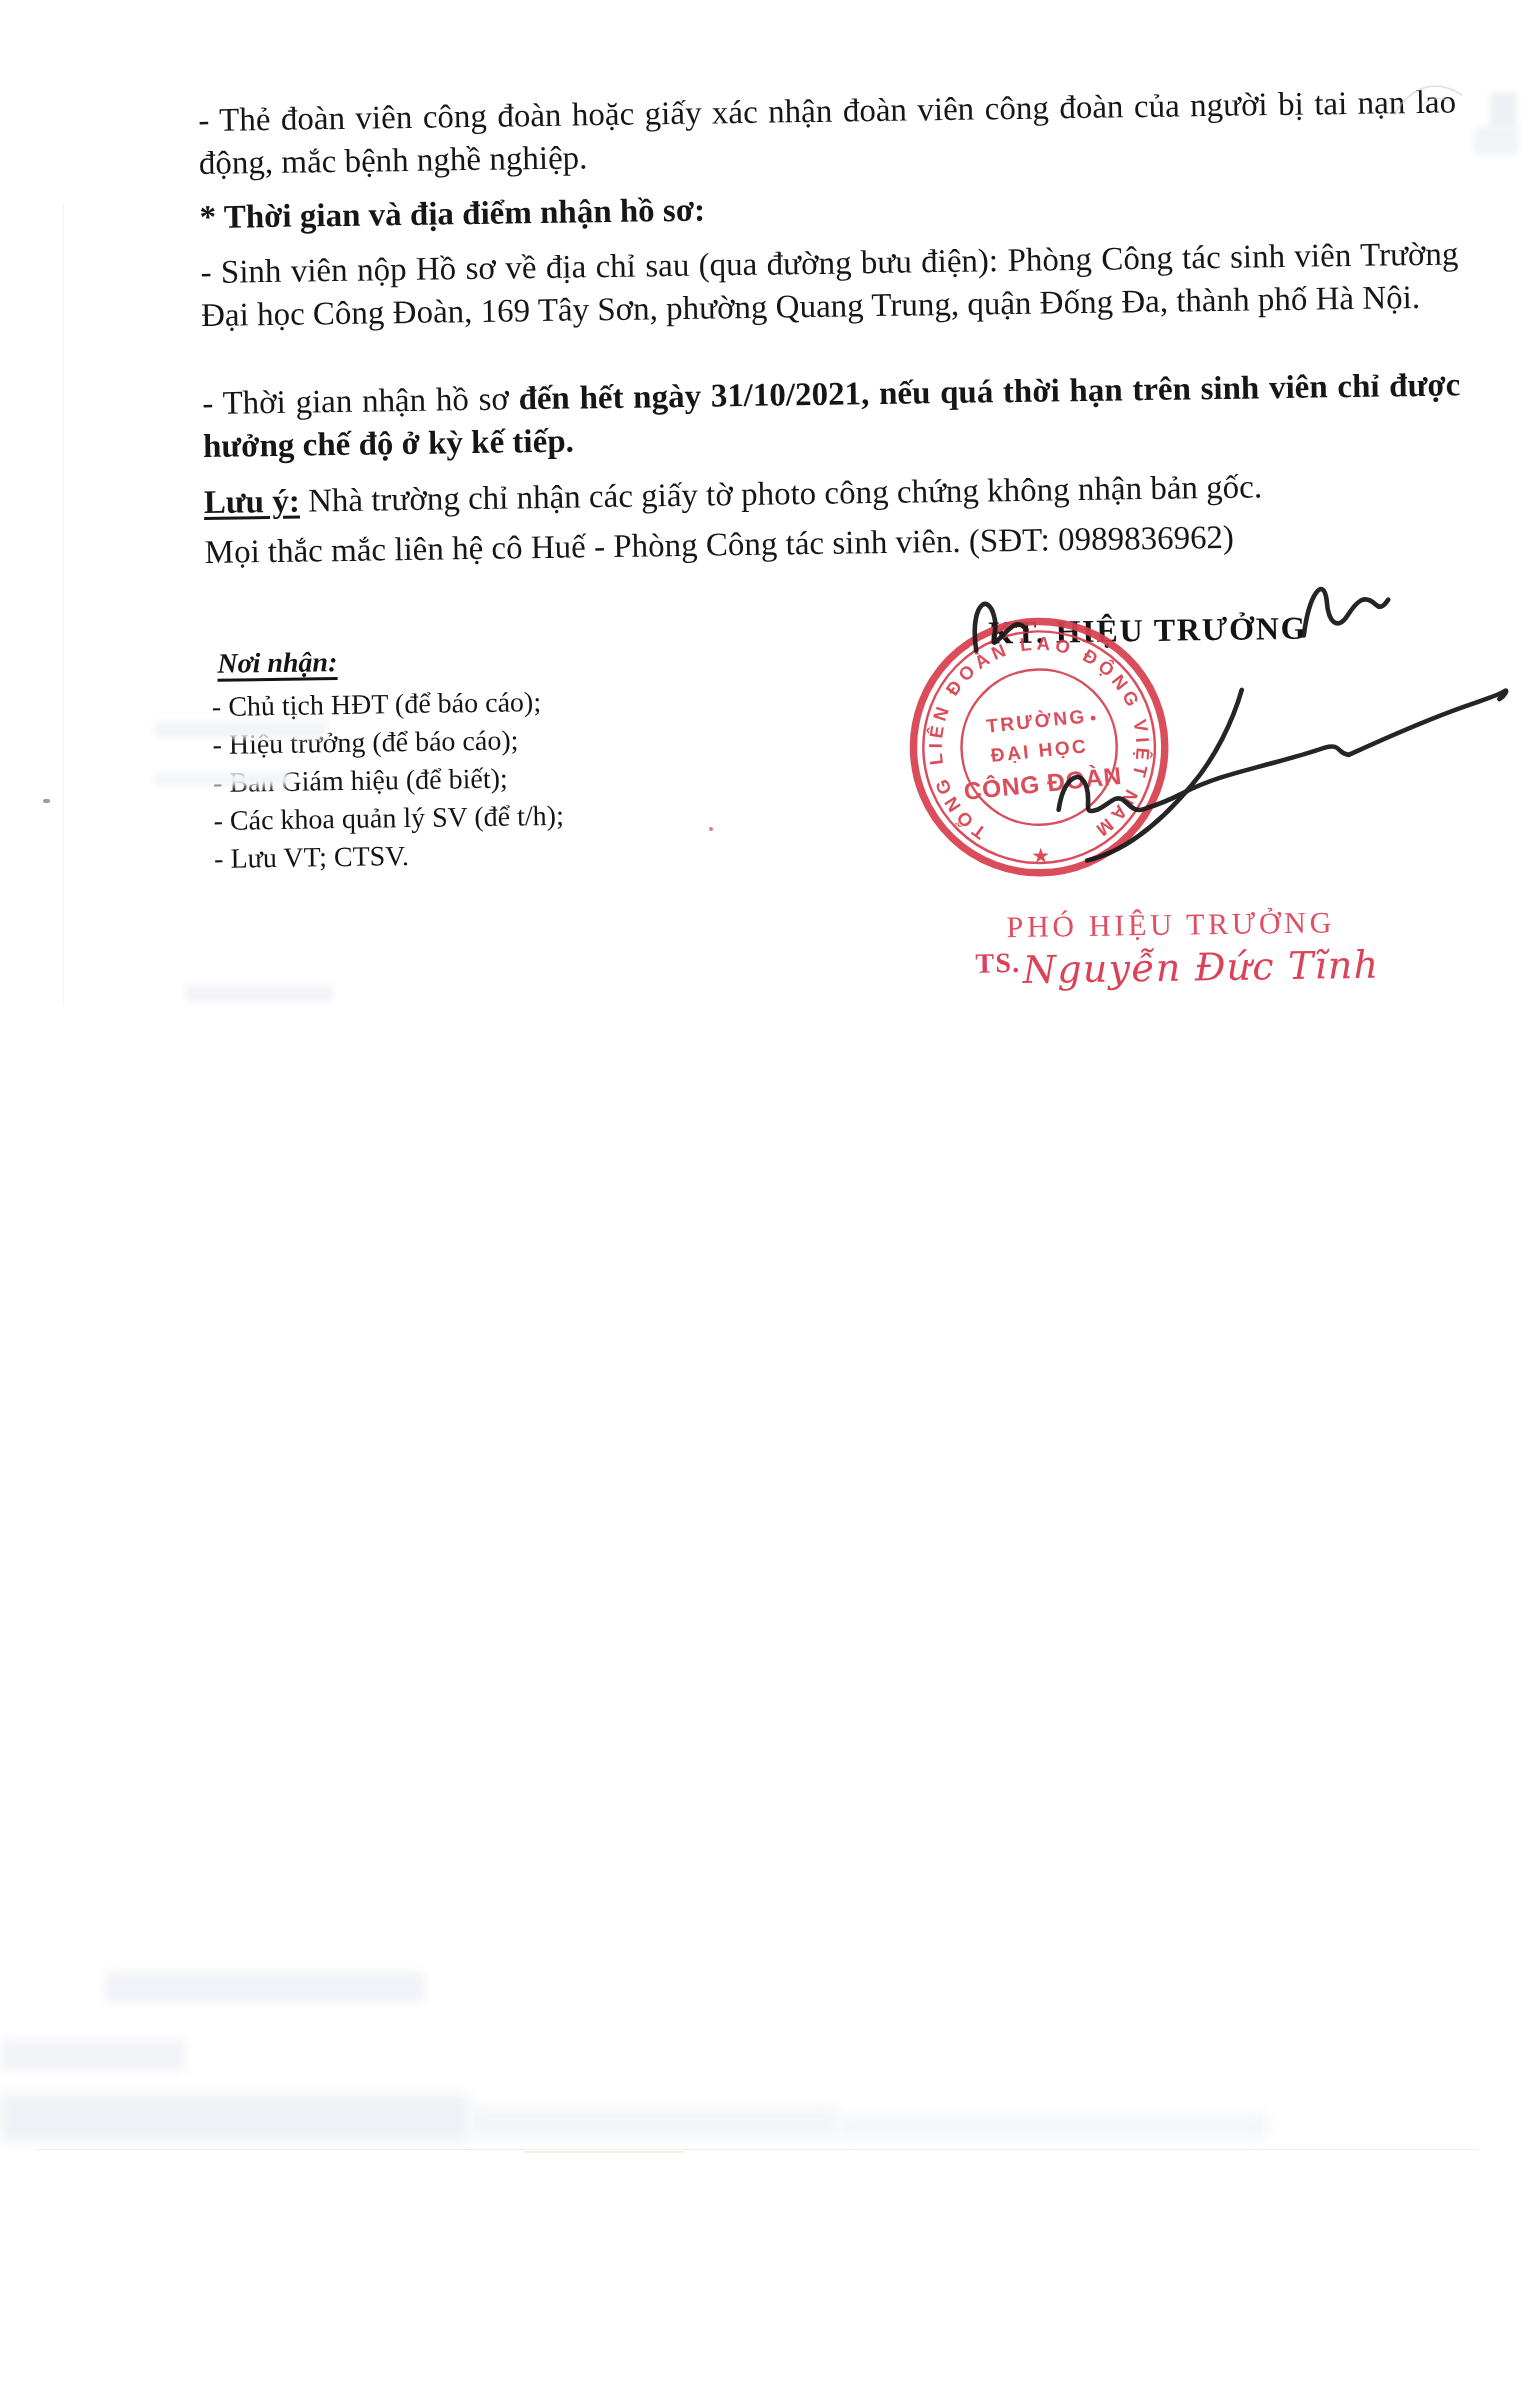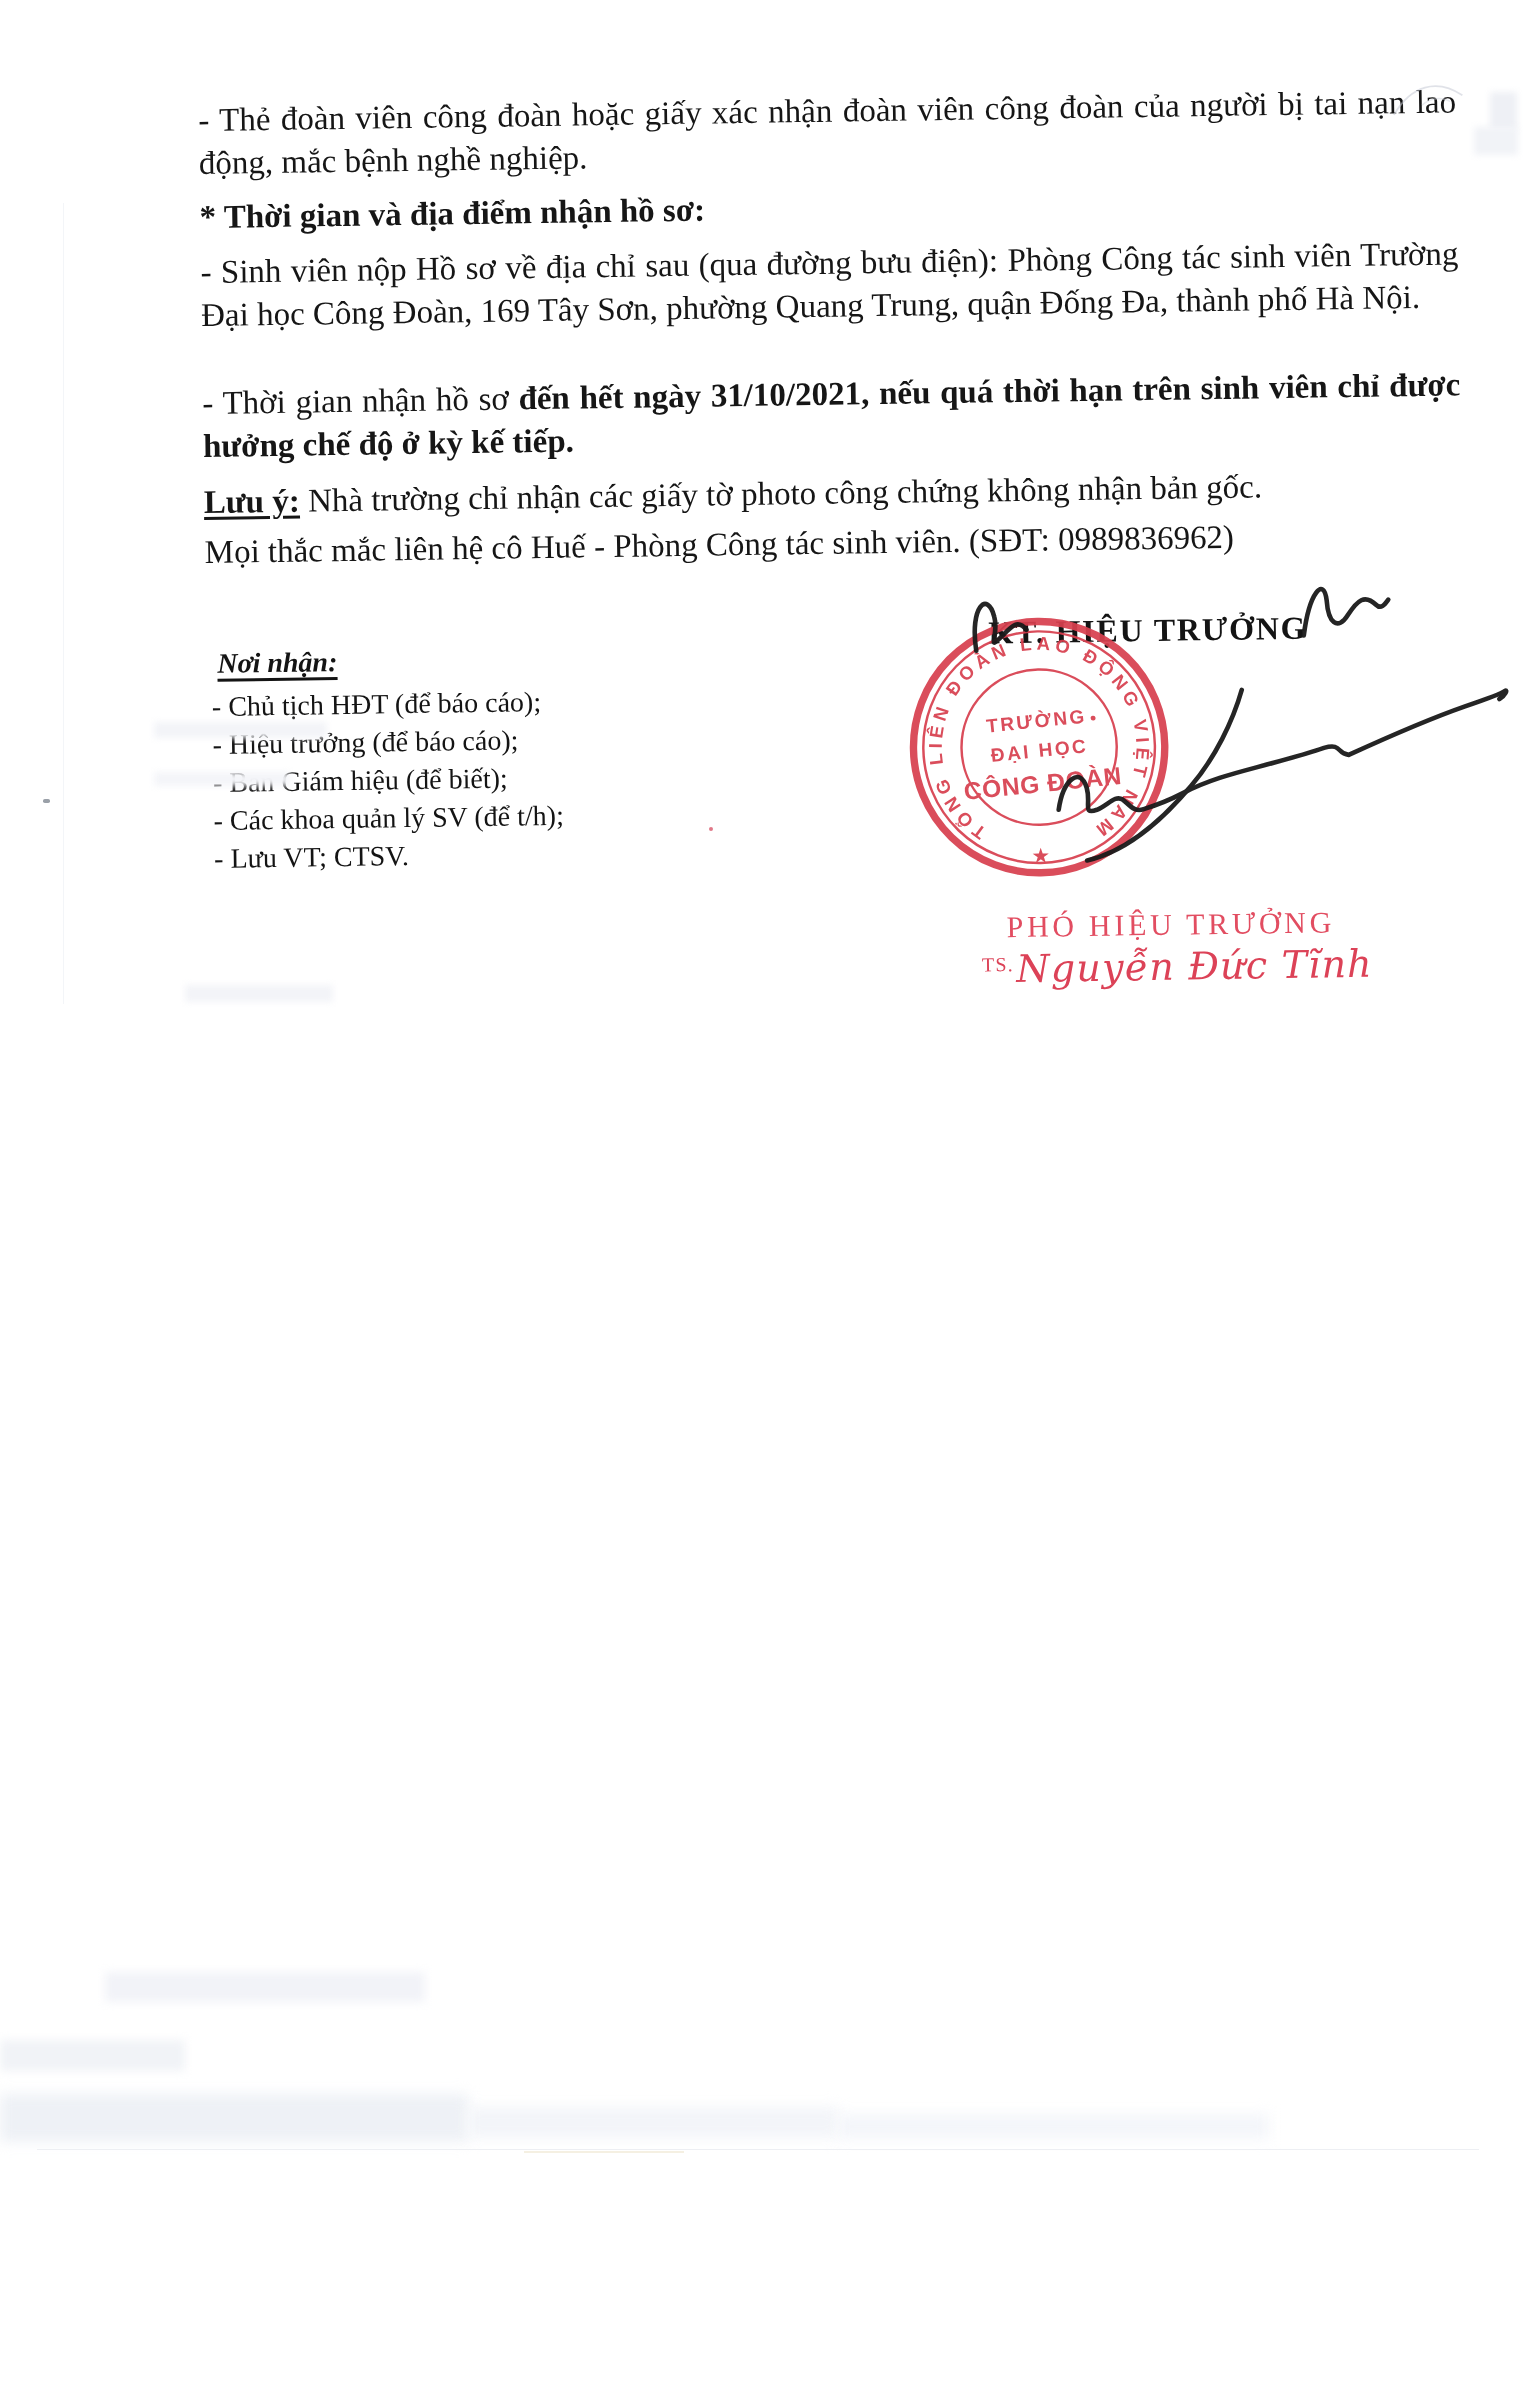--- a/index.html
+++ b/index.html
@@ -14,21 +14,21 @@
         text-decoration-thickness:2.5px;}
   .single{text-align:left;}
   .recip-head{position:absolute;left:209px;top:648px;font-size:28px;font-weight:700;font-style:italic;
         text-decoration:underline;text-underline-offset:5.5px;text-decoration-thickness:2.5px;}
   .recip-list{position:absolute;left:203px;top:688px;font-size:28px;line-height:38px;}
   .sig-title{position:absolute;left:949px;top:626px;width:382px;text-align:center;
         font-size:32px;font-weight:700;letter-spacing:1.8px;}
   .deputy-title{position:absolute;left:986px;top:922px;width:345px;text-align:center;
         font-size:30px;letter-spacing:3.7px;color:#e24d61;}
   .signer-name{position:absolute;left:949px;top:959px;width:431px;text-align:center;color:#dc4257;}
-  .signer-name .degree{font-size:20px;letter-spacing:1.2px;vertical-align:11px;}
+  .signer-name .degree{font-size:28px;letter-spacing:1.2px;vertical-align:11px;font-weight:bold;}
   .signer-name .name{font-size:38px;font-style:italic;font-family:"DejaVu Serif",serif;
         letter-spacing:1.2px;}
   .stamp-svg{position:absolute;left:894px;top:624px;opacity:.93;}
   .sig-svg{position:absolute;left:863px;top:579px;}
   .artifact{position:absolute;pointer-events:none;}
   .blur5{filter:blur(3.1px);} .blur8{filter:blur(5px);} .blur10{filter:blur(6.2px);}
 </style>
 </head>
 <body>
 

